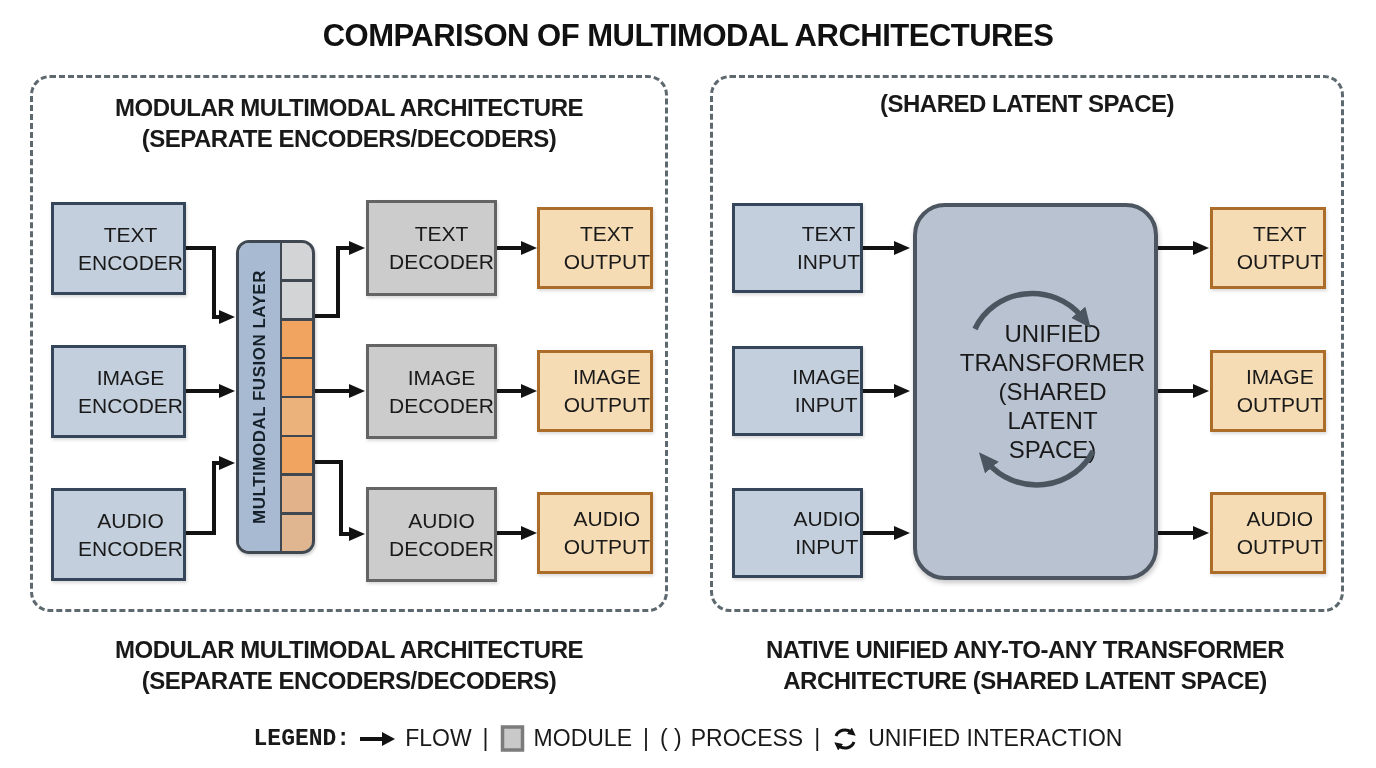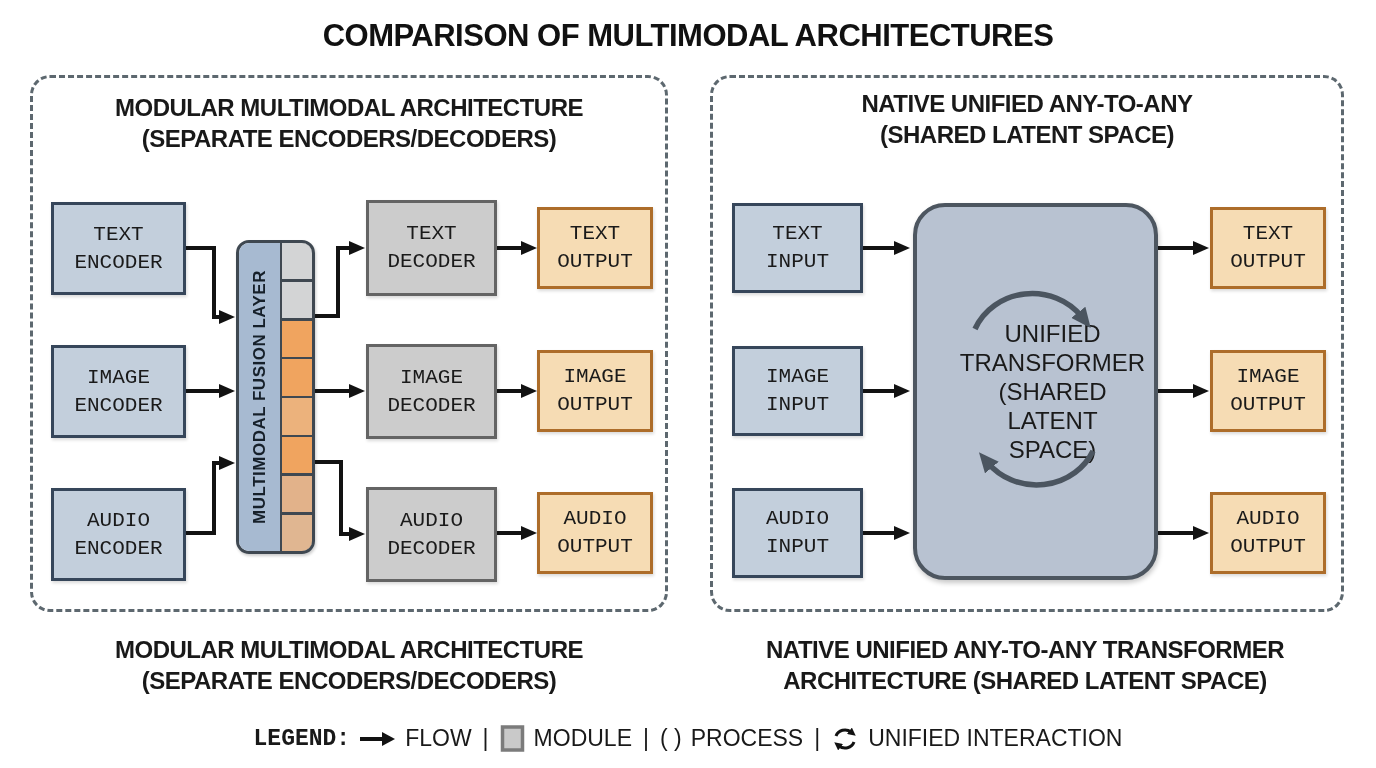--- a/index.html
+++ b/index.html
@@ -16,24 +16,23 @@
     position:absolute; top:75px; height:537px; border:3px dashed var(--panel-border);
     border-radius:20px; box-sizing:border-box;
   }
   .panel.left  { left:30px;  width:638px; }
   .panel.right { left:710px; width:634px; }
   .panel-header { position:absolute; left:0; width:100%; text-align:center;
     font-weight:bold; font-size:24px; line-height:31px; letter-spacing:-0.5px; }
   .panel.left  .panel-header { top:14px; }
   .panel.right .panel-header { top:10px; }
   .box {
-    position:absolute; display:flex; align-items:center; justify-content:center;
+    position:absolute; display:flex; align-items:center; justify-content:flex-end;
     box-sizing:border-box; text-align:center;
     box-shadow:1px 2px 3px rgba(0,0,0,0.15);
-    font-family:Liberation Mono, monospace;
   }
   .box-label { white-space:pre-line; font-size:21px; line-height:28px; color:#1a1a1a; }
   .blue   { background:var(--box-blue);     border:3px solid var(--box-blue-border); }
   .gray   { background:var(--module-gray);  border:3px solid var(--module-gray-border); }
   .orange { background:var(--output-orange);border:3px solid var(--output-orange-border); }
   .fusion {
     position:absolute; left:236px; top:240px; width:79px; height:314px;
     border:3px solid var(--fusion-border); border-radius:13px; overflow:hidden;
     display:flex; box-sizing:border-box; box-shadow:1px 2px 3px rgba(0,0,0,0.2);
   }
@@ -80,21 +79,20 @@
 
   <section class="panel left">
     <div class="panel-header">
       <div>MODULAR MULTIMODAL ARCHITECTURE</div>
       <div>(SEPARATE ENCODERS/DECODERS)</div>
     </div>
   </section>
 
   <section class="panel right">
     <div class="panel-header">
-      <div>NATIVE UNIFIED ANY-TO-ANY</div>
       <div>(SHARED LATENT SPACE)</div>
     </div>
   </section>
 
   <div class="box blue" style="left:51px;top:202px;width:135px;height:93px">
     <span class="box-label">TEXT
 ENCODER</span>
   </div>
   <div class="box blue" style="left:51px;top:345px;width:135px;height:93px">
     <span class="box-label">IMAGE

